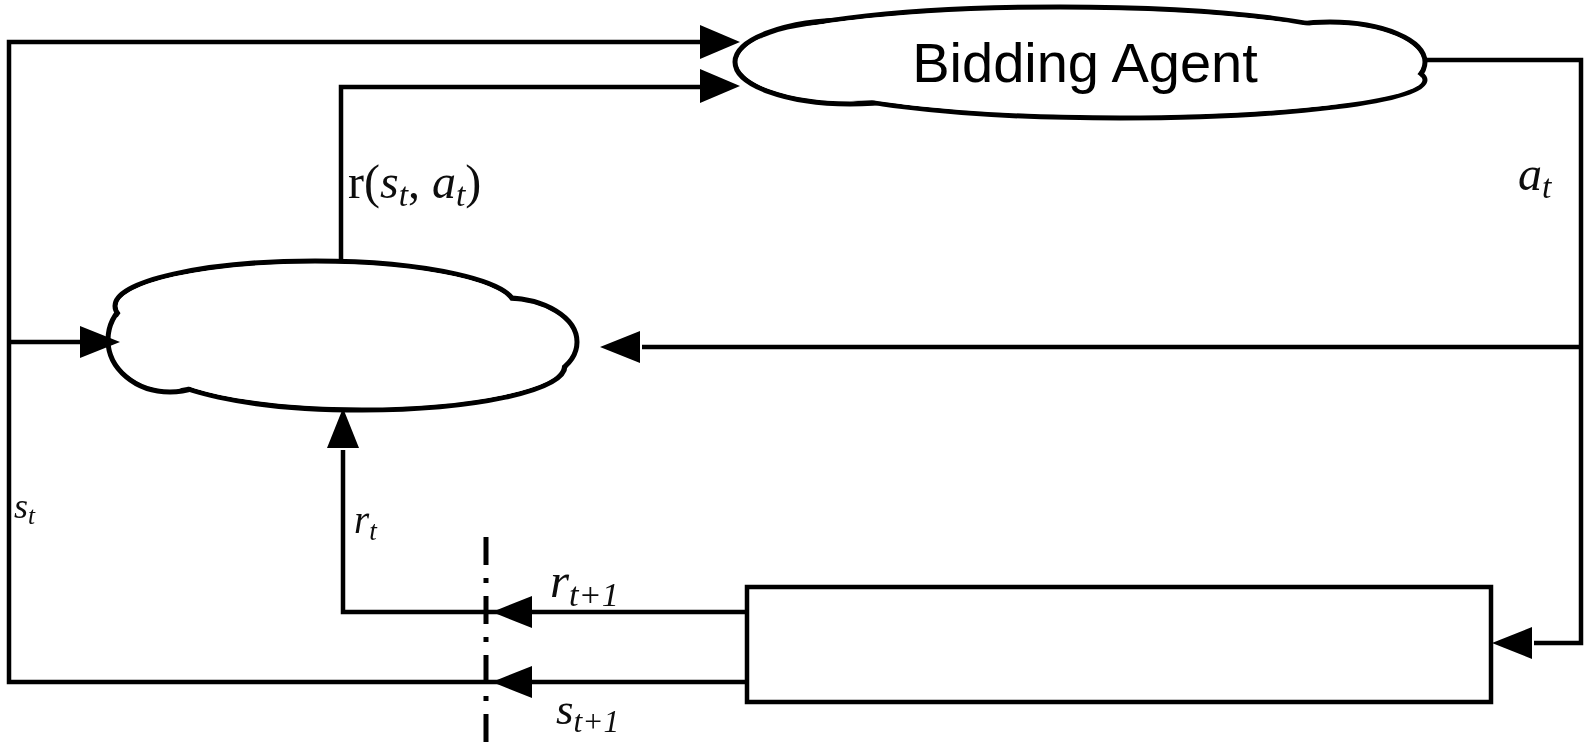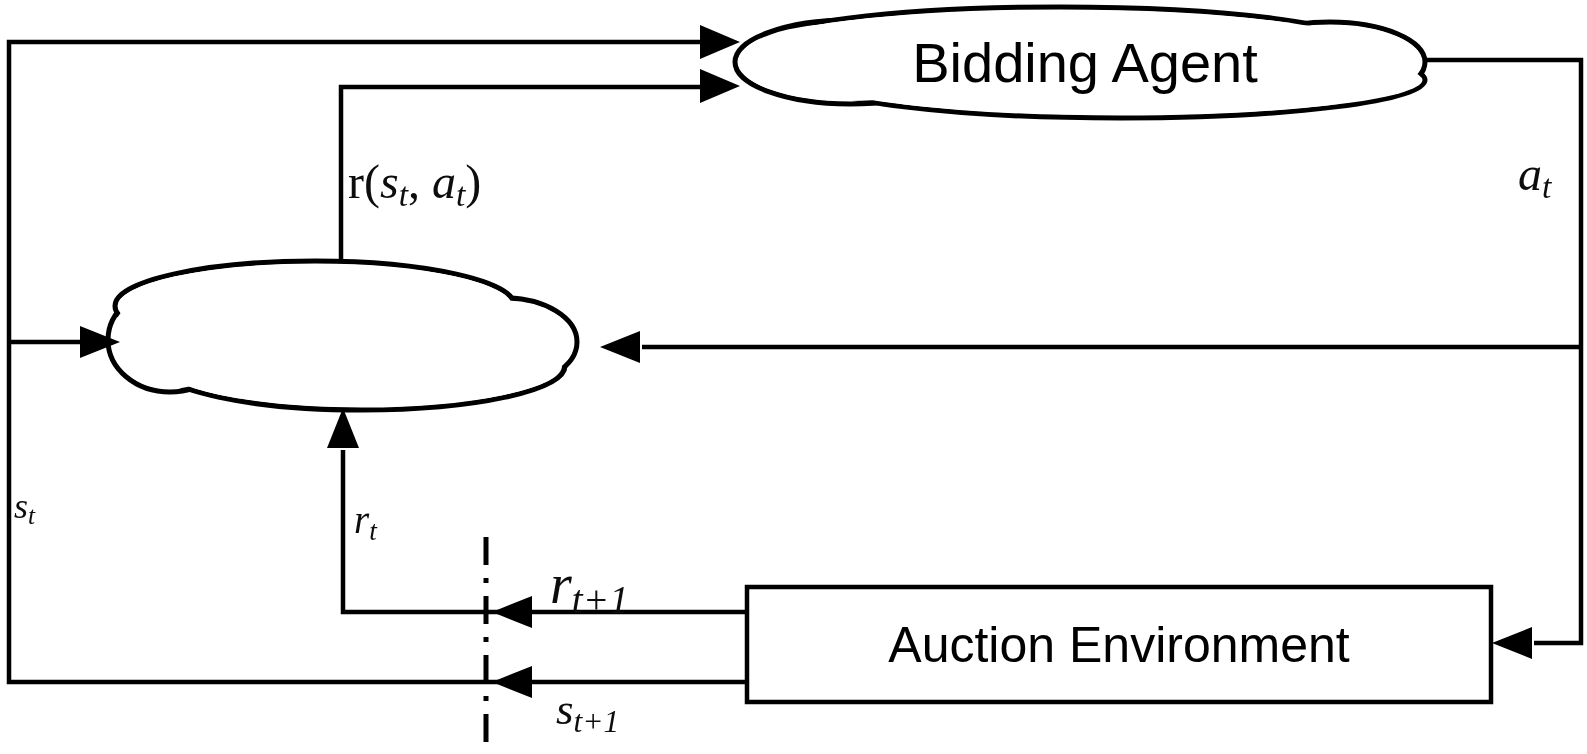--- a/index.html
+++ b/index.html
@@ -47,21 +47,21 @@
     font-size: 0.70em;
     font-style: italic;
     vertical-align: -0.25em;
     line-height: 1;
   }
   .mlabel .up { font-style: normal; }
   .label-rewardfn    { left: 348px;  top: 142px; font-size: 48px; margin-top: 16px; }
   .label-action      { left: 1518px; top: 150px; font-size: 48px; }
   .label-state       { left: 14px;   top: 488px; font-size: 36px; }
   .label-reward      { left: 354px;  top: 500px; font-size: 39px; }
-  .label-reward-next { left: 550px;  top: 556px; font-size: 56px; text-align: right; }
+  .label-reward-next { left: 550px;  top: 556px; font-size: 49px; text-align: right; }
   .label-state-next  { left: 556px;  top: 687px; font-size: 45px; }
 </style>
 </head>
 <body>
 
 <div class="stage">
 
   <svg width="1587" height="754" viewBox="0 0 1587 754">
 
     <g stroke="#000000" stroke-width="4.5" fill="none">
@@ -113,21 +113,20 @@
       <polygon points="120,342 80,326 80,358"></polygon>
       <polygon points="600,347 640,331 640,363"></polygon>
       <polygon points="343,408 327,448 359,448"></polygon>
       <polygon points="492,612 532,596 532,628"></polygon>
       <polygon points="492,682 532,666 532,698"></polygon>
       <polygon points="1492,643 1532,627 1532,659"></polygon>
     </g>
   </svg>
 
   <div class="node-label label-bidding">Bidding Agent</div>
-  <div class="node-label label-auction">Auction Environment</div>
 
   <div class="mlabel label-rewardfn">
     <span class="up">r(</span><span>s</span><sub>t</sub><span class="up">, </span><span>a</span><sub>t</sub><span class="up">)</span>
   </div>
 
   <div class="mlabel label-action">
     <span>a</span><sub>t</sub>
   </div>
 
   <div class="mlabel label-state">

